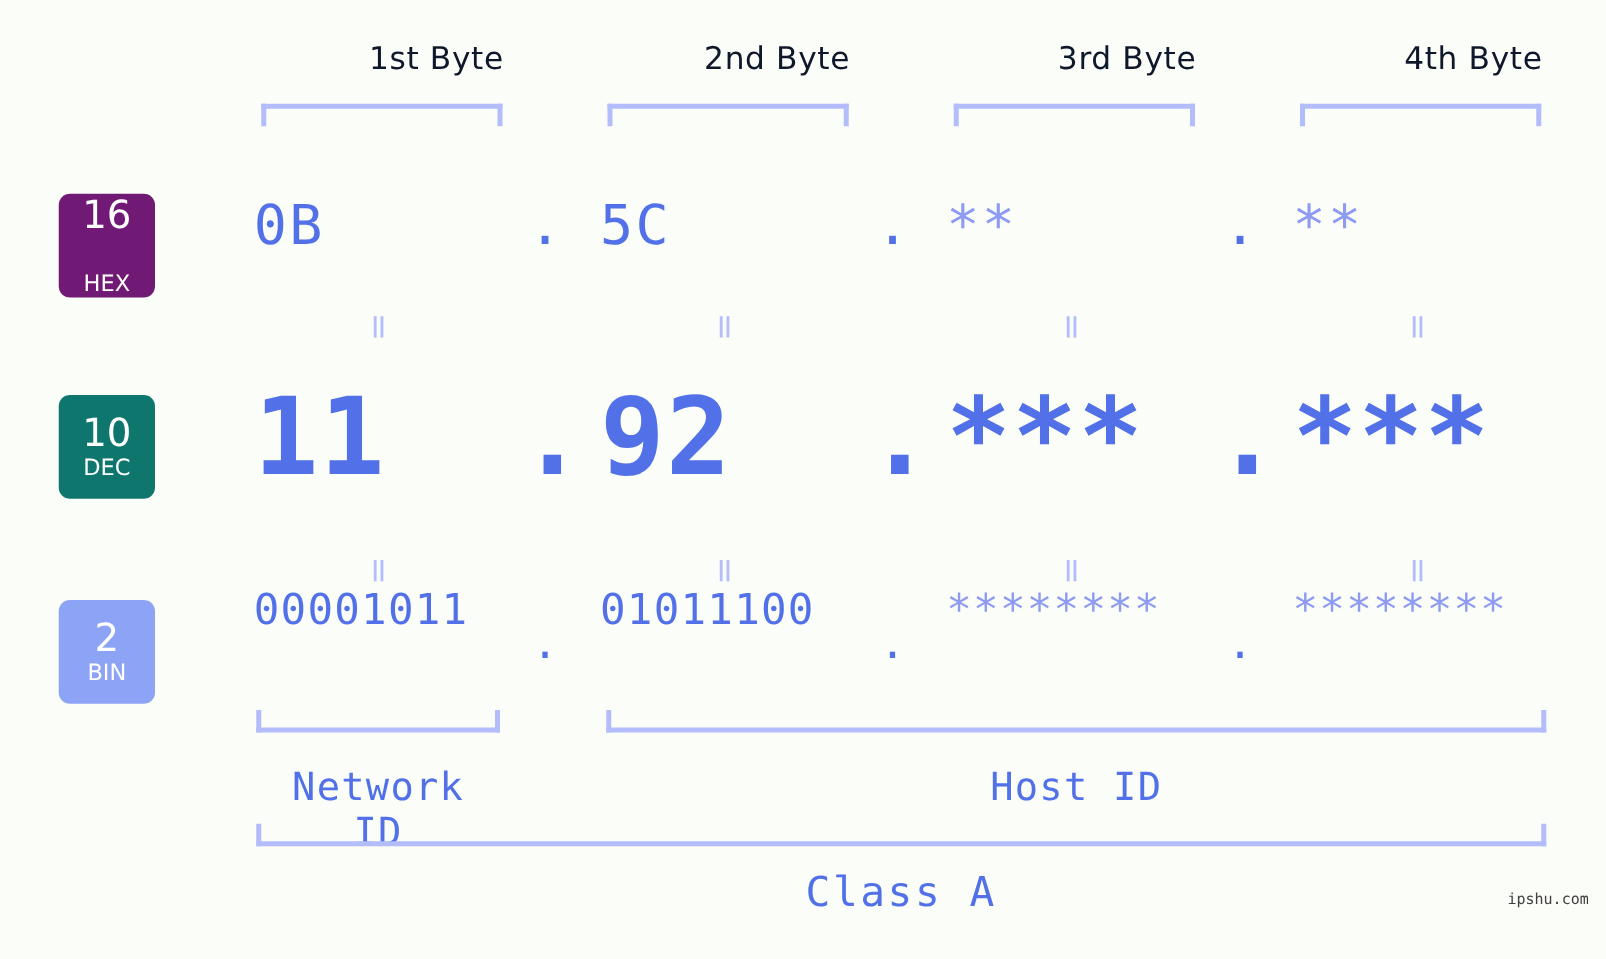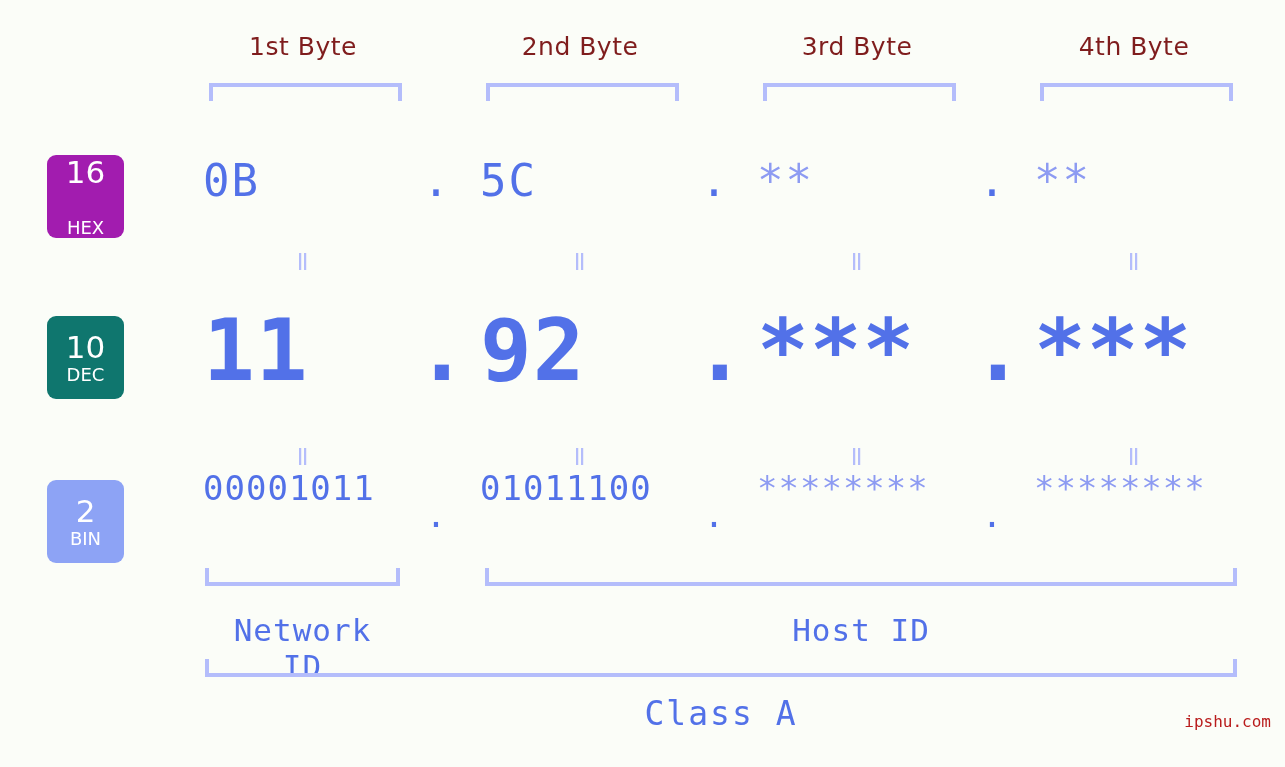--- a/index.html
+++ b/index.html
@@ -20,22 +20,23 @@
   .c1 { left: 203px; }
   .c2 { left: 480px; }
   .c3 { left: 757px; }
   .c4 { left: 1034px; }
 
   
   .byte-label {
     top: 32px;
     font-family: "DejaVu Sans", sans-serif;
     font-size: 25px;
-    color: #7f1d1d;
+    color: #0f172a;
     letter-spacing: 0.5px;
+    text-align: right;
   }
 
   
   .bracket {
     position: absolute;
     box-sizing: border-box;
     height: 18px;
   }
   .bracket-down {
     border-top: 4px solid #b4bdfb;
@@ -66,21 +67,21 @@
     color: #ffffff;
     font-family: "DejaVu Sans", sans-serif;
     display: flex;
     flex-direction: column;
     align-items: center;
     justify-content: center;
     line-height: 1;
   }
   .badge .num  { font-size: 31px; font-weight: 400; }
   .badge .name { font-size: 18px; font-weight: 400; margin-top: 3px; }
-  .badge-hex { top: 155px; background: #a21caf; gap: 28px; }
+  .badge-hex { top: 155px; background: #701a75; gap: 28px; }
   .badge-dec { top: 316px; background: #0f766e; }
   .badge-bin { top: 480px; background: #8da3f5; }
 
   
   .row-values { position: absolute; left: 0; width: 1285px; }
 
   .val {
     position: absolute;
     text-align: left;
     width: 200px;
@@ -135,23 +136,23 @@
     left: 205px; width: 1032px; top: 694px;
     font-size: 33px;
     letter-spacing: 2px;
   }
 
   
   .watermark {
     position: absolute;
     right: 14px;
     top: 712px;
-    color: #b91c1c;
-    font-family: "DejaVu Sans Mono", monospace;
-    font-size: 16px;
+    color: #404040;
+    font-family: "DejaVu Sans Mono", monospace;
+    font-size: 12px;
     letter-spacing: 0px;
   }
 </style>
 </head>
 <body>
 
 <div class="col c1 byte-label">1st Byte</div>
 <div class="col c2 byte-label">2nd Byte</div>
 <div class="col c3 byte-label">3rd Byte</div>
 <div class="col c4 byte-label">4th Byte</div>

